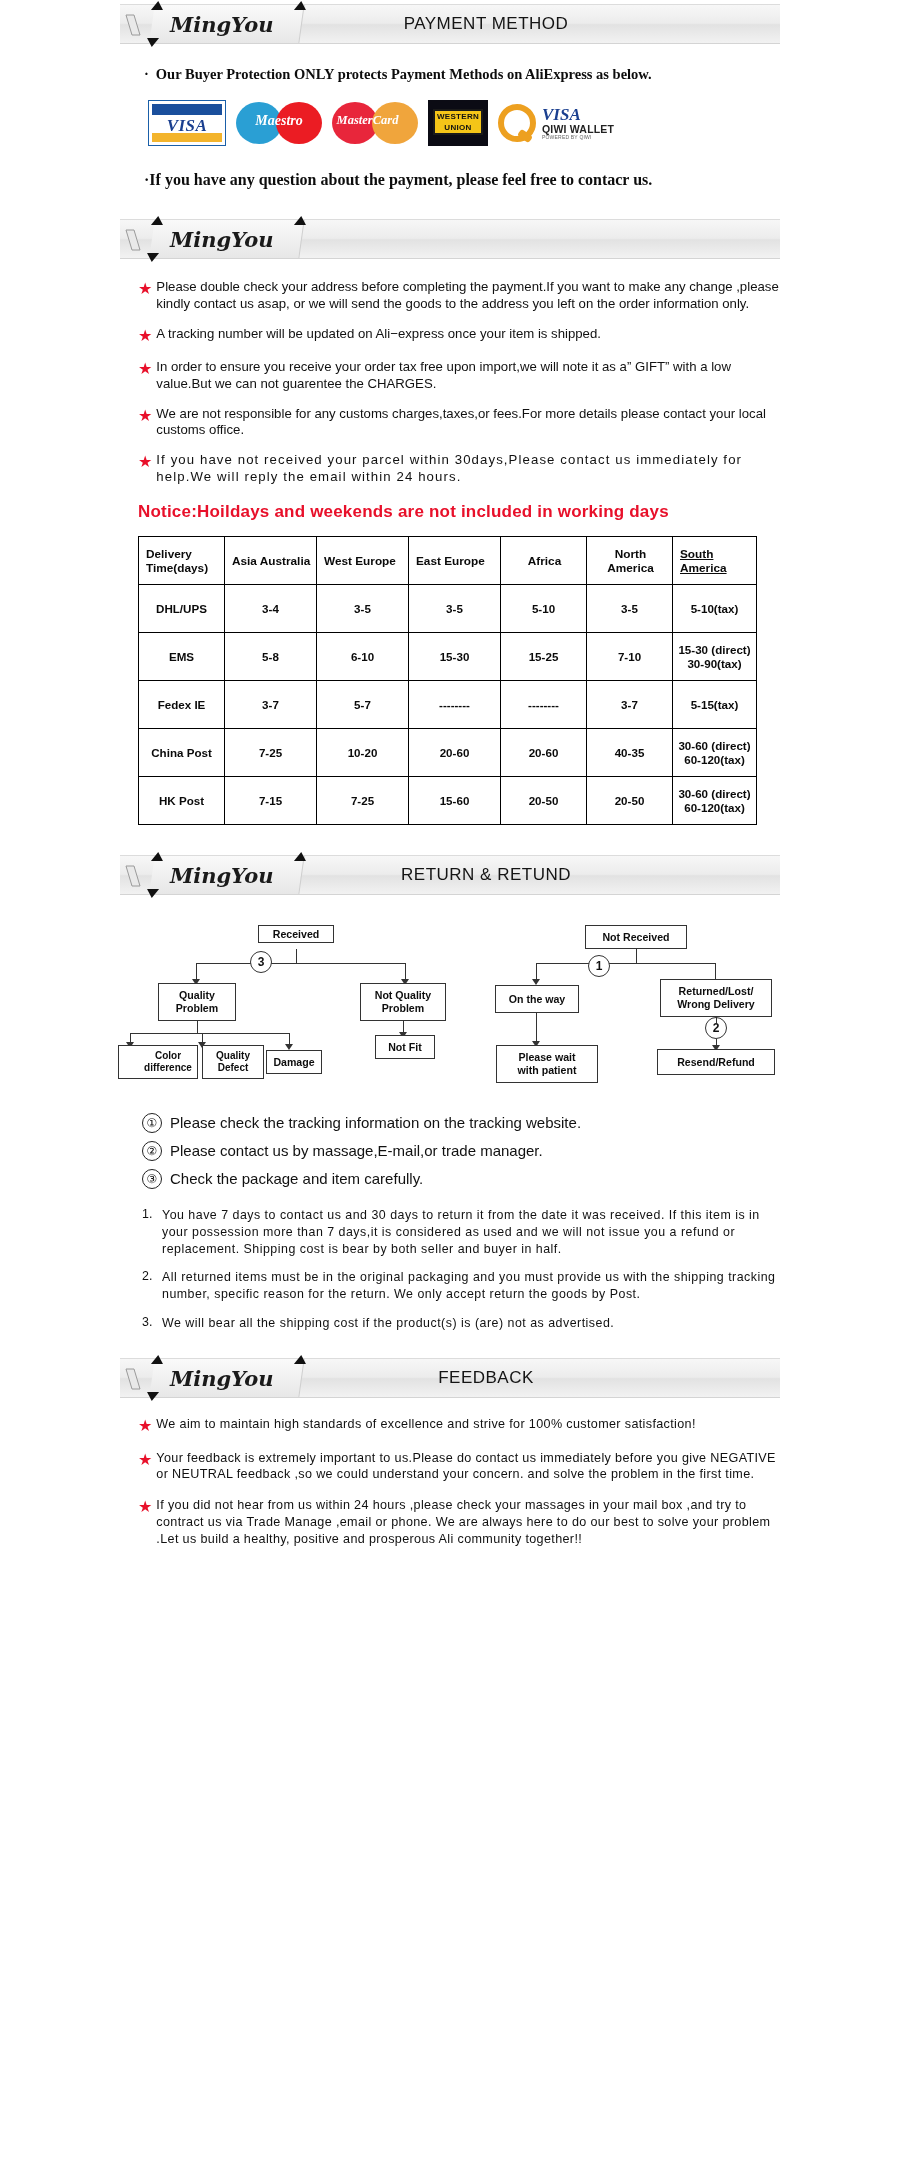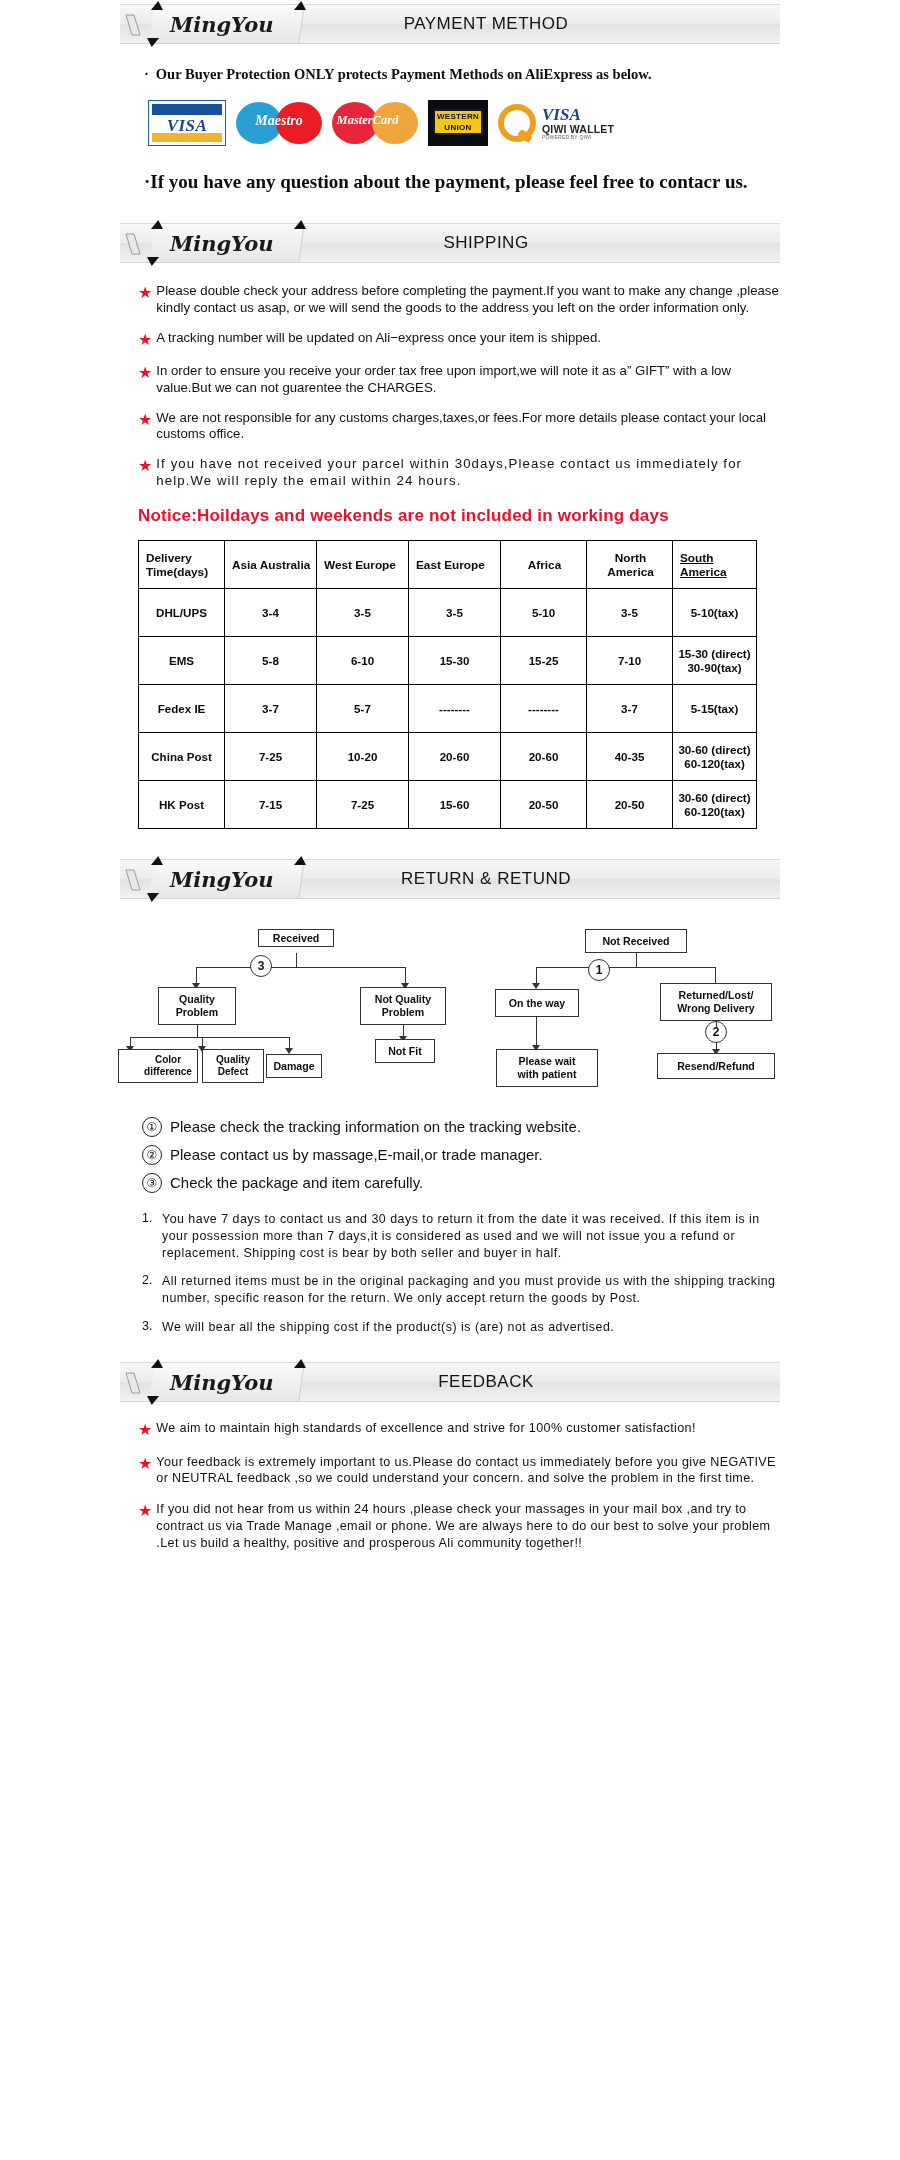--- a/index.html
+++ b/index.html
@@ -126,21 +126,21 @@
     width:14px; height:8px; background:#eda020; transform:rotate(35deg); border-radius:3px;
   }
   .qiwi .qt { line-height:1.05; }
   .qiwi .qv { font-family:"Liberation Serif",serif; font-style:italic; font-weight:700; font-size:17px; color:#1a3f8f;}
   .qiwi .qw { font-size:10.5px; font-weight:700; color:#222; letter-spacing:.2px;}
   .qiwi .qp { font-size:5px; color:#666; letter-spacing:.2px;}
 
   .pay-line2 {
     font-family: "Liberation Serif","DejaVu Serif", serif;
     font-weight: 700;
-    font-size: 19px;
+    font-size: 16px;
     color: #0d0d0d;
     margin: 26px 0 0 24px;
   }
 
   
   .ship-list { margin: 20px 0 0 18px; }
   .ship-item { display: flex; margin-bottom: 13px; }
   .star { color: #e8102a; font-size: 16px; line-height: 1.25; margin-right: 4px; flex-shrink: 0; }
   .ship-text { font-size: 13.2px; line-height: 1.28; color: #111; font-weight: 400; }
   .ship-text.spaced { letter-spacing: 1.1px; }
@@ -306,21 +306,20 @@
     <div class="banner" style="margin-top:30px;">
       <svg class="tick" viewBox="0 0 26 28">
         <path d="M2 4 L10 4 L16 24 L8 24 Z" fill="#e9e9e9" stroke="#9a9a9a" stroke-width="1"></path>
       </svg>
       <div class="brand-tab">
         <span class="arrow-up" style="left:-3px;top:-4px;"></span>
         <span class="arrow-dn" style="left:-3px;bottom:-4px;"></span>
         <span class="arrow-up" style="right:-3px;top:-4px;"></span>
         <span class="brand-text">MingYou</span>
       </div>
-      <div class="banner-title">SHIPPING</div>
     </div>
 
     <div class="ship-list">
       <div class="ship-item">
         <span class="star">★</span>
         <span class="ship-text">Please double check your address before completing the payment.If you want to make any change ,please kindly contact us asap, or we will send the goods to the address you left on the order information only.</span>
       </div>
       <div class="ship-item">
         <span class="star">★</span>
         <span class="ship-text">A tracking number will be updated on Ali−express once your item is shipped.</span>

